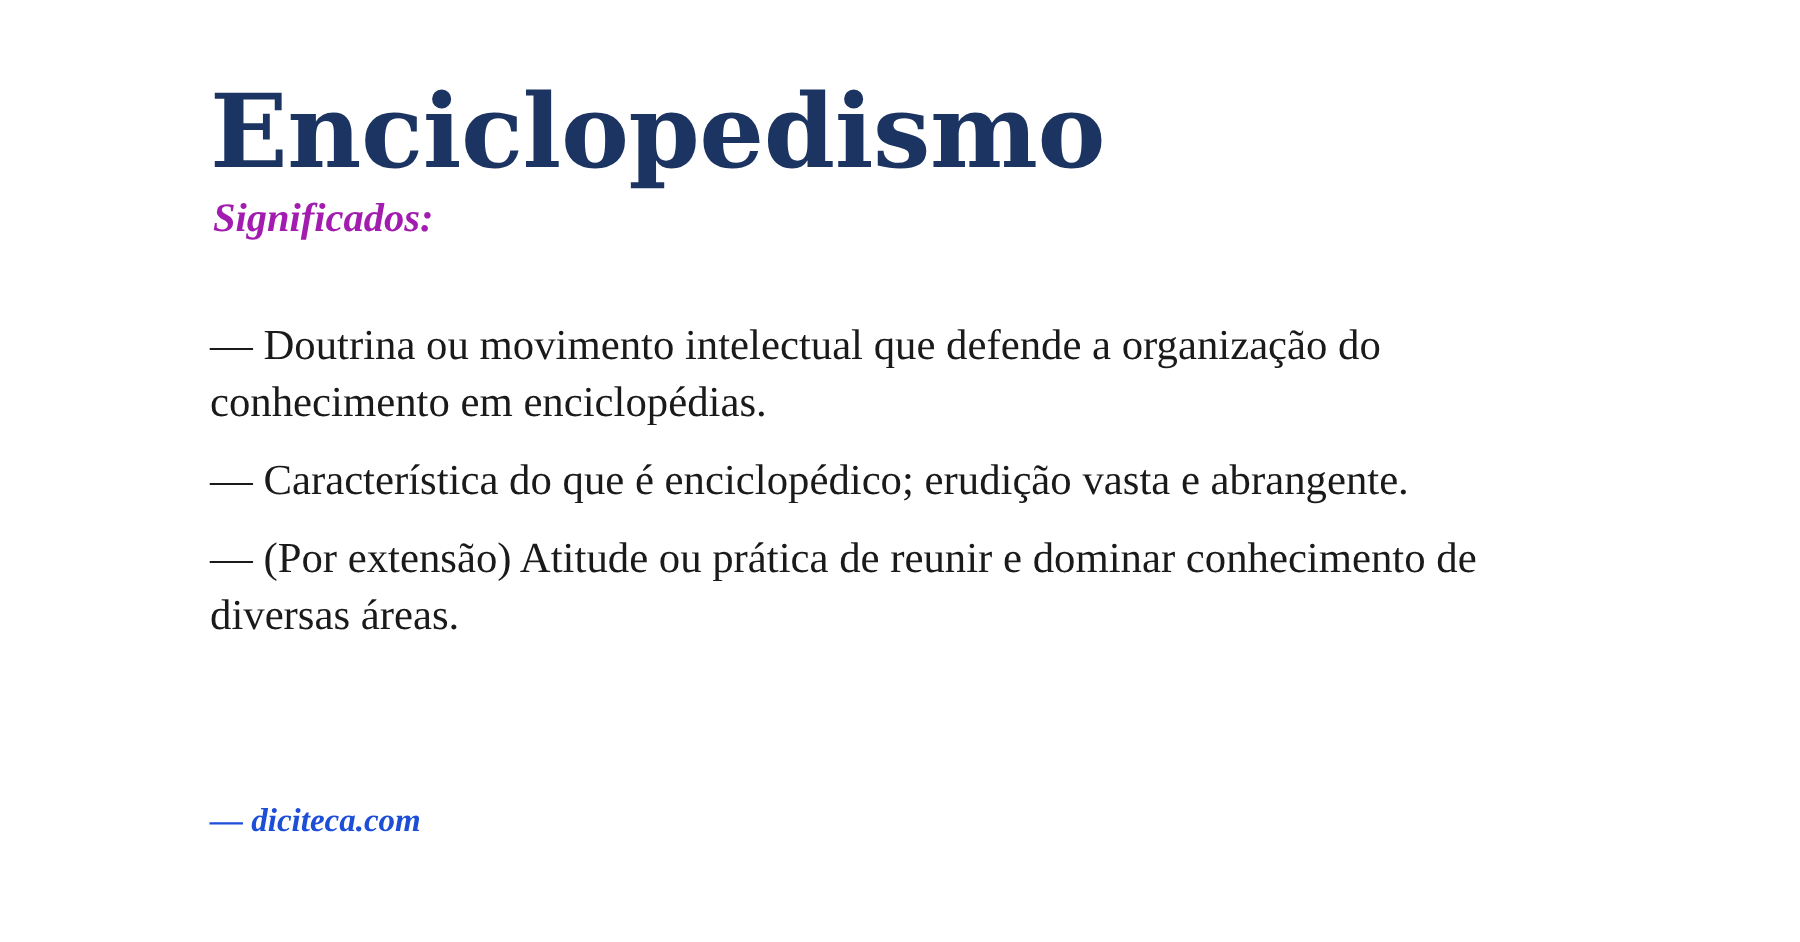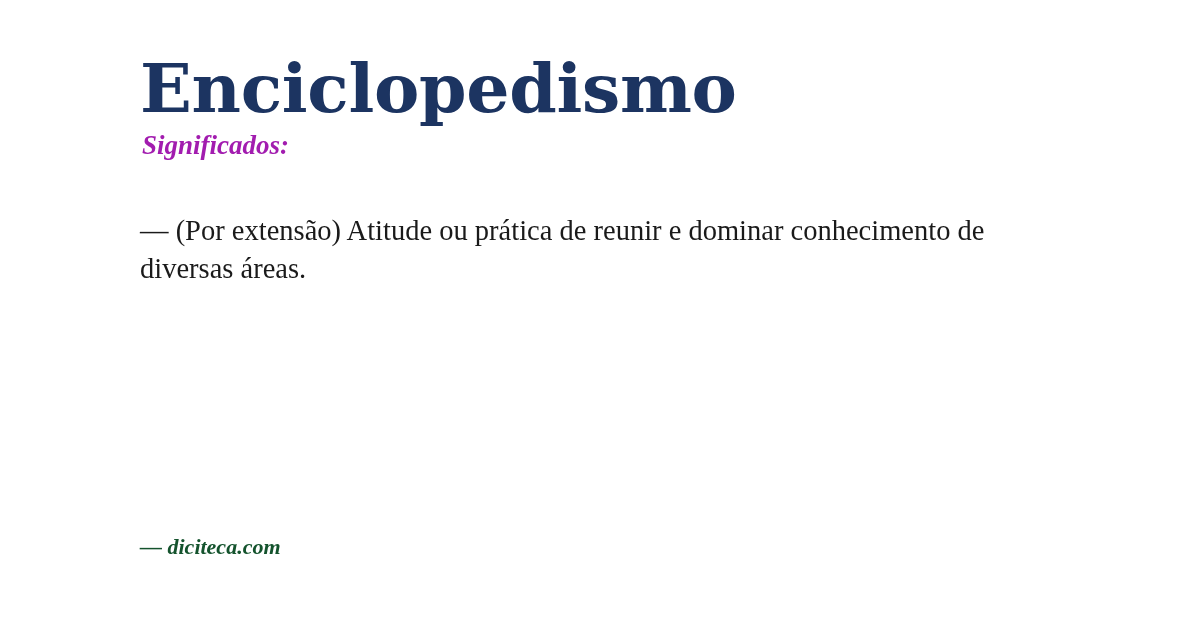--- a/index.html
+++ b/index.html
@@ -65,37 +65,39 @@
   .sense-2 { width: 930px; }
   .sense-3 { width: 920px; }
   .source {
     position: absolute;
     left: 140px;
     top: 533px;
     font-family: "Liberation Serif", "DejaVu Serif", serif;
     font-size: 22px;
     font-weight: 700;
     font-style: italic;
-    color: #14532d;
+    color: #1d4ed8;
     line-height: 1.3;
     white-space: nowrap;
   }
 </style>
 </head>
 <body>
 
 <div class="card">
 
   <div class="content">
 
     <h1 class="entry-title">Enciclopedismo</h1>
 
     <div class="entry-subtitle">Significados:</div>
 
     <div class="senses">
+      <p class="sense sense-1">— Doutrina ou movimento intelectual que defende a organização do conhecimento em enciclopédias.</p>
+      <p class="sense sense-2">— Característica do que é enciclopédico; erudição vasta e abrangente.</p>
       <p class="sense sense-3">— (Por extensão) Atitude ou prática de reunir e dominar conhecimento de diversas áreas.</p>
     </div>
 
   </div>
 
   <div class="source">— diciteca.com</div>
 
 </div>
 
 </body></html>

